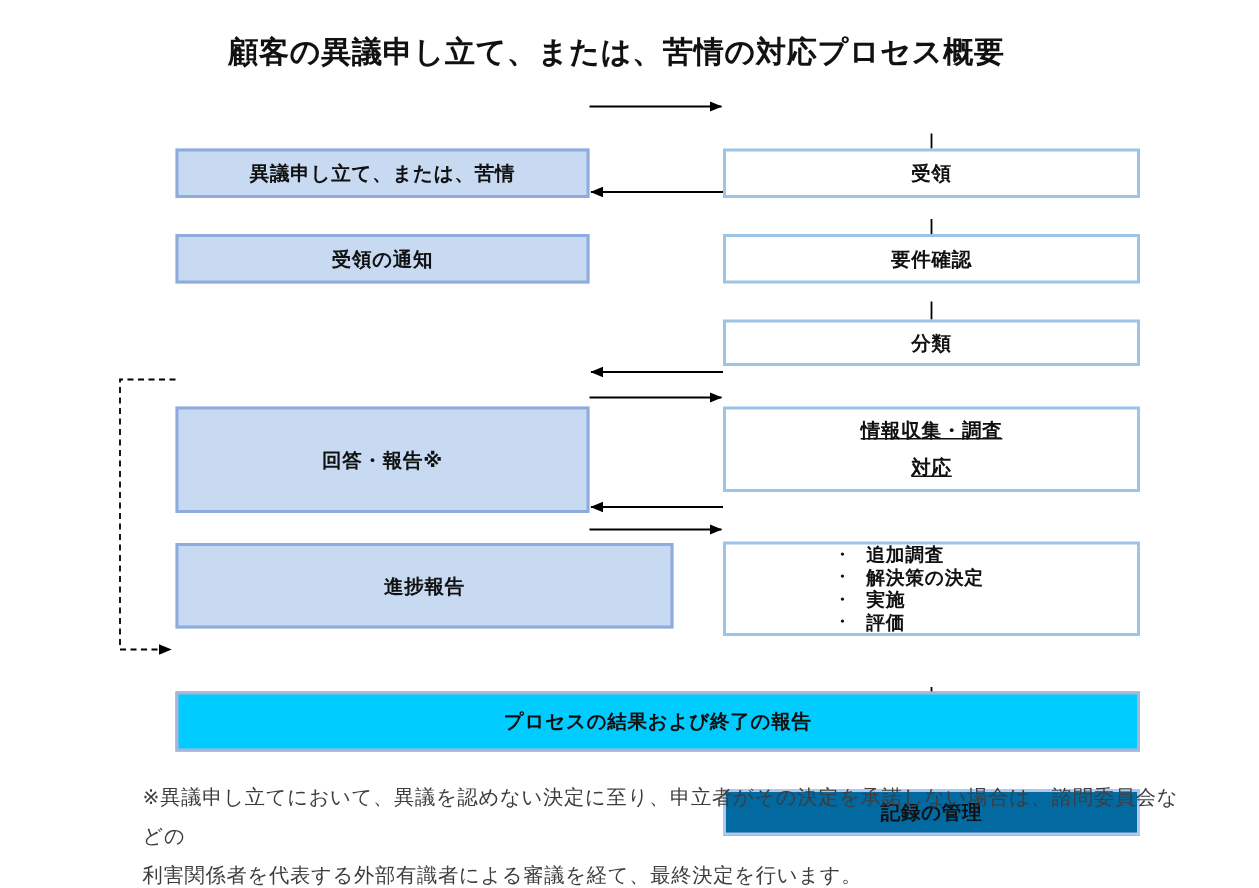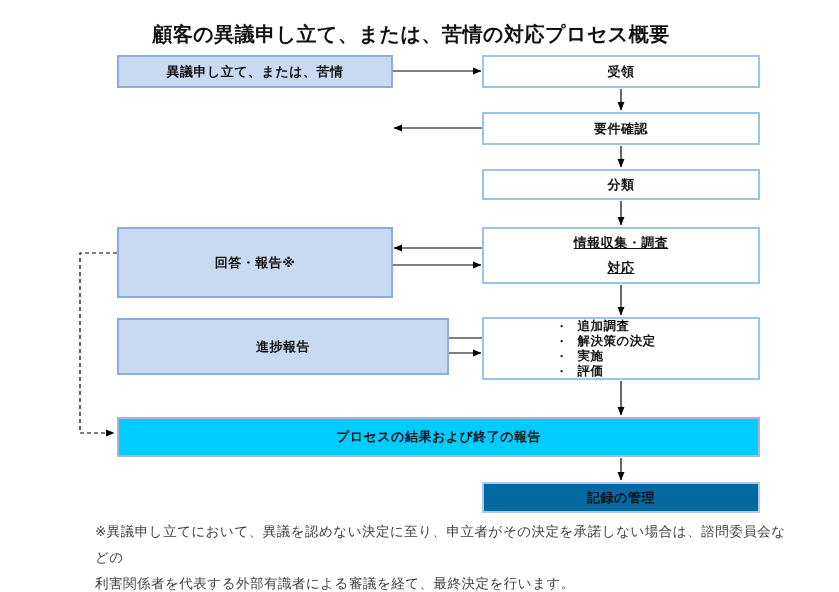--- a/index.html
+++ b/index.html
@@ -17,20 +17,21 @@
     font-size:20px;font-weight:bold;color:#111;
     letter-spacing:0.5px;
   }
   .box{
     position:absolute;
     box-sizing:border-box;
     display:flex;align-items:center;justify-content:center;
     font-size:13px;font-weight:bold;color:#111;
     text-align:center;
     letter-spacing:0.5px;
+    margin-top:44px;
   }
   .box.blue{
     background:#C7DAF1;
     border:2.5px solid #8FAADC;
   }
   .box.white{
     background:#ffffff;
     border:2.5px solid #9DC3E6;
   }
   .box.cyan{
@@ -89,20 +90,23 @@
     </g>
   </svg>
 
   <div class="box blue" style="left:117px;top:55px;width:276px;height:33px;">
     <span>異議申し立て、または、苦情</span>
   </div>
   <div class="box white" style="left:482px;top:55px;width:278px;height:33px;">
     <span>受領</span>
   </div>
 
+  <div class="box blue" style="left:117px;top:112px;width:276px;height:33px;">
+    <span>受領の通知</span>
+  </div>
   <div class="box white" style="left:482px;top:112px;width:278px;height:33px;">
     <span>要件確認</span>
   </div>
 
   <div class="box white" style="left:482px;top:169px;width:278px;height:31px;">
     <span>分類</span>
   </div>
 
   <div class="box blue" style="left:117px;top:227px;width:276px;height:71px;">
     <span>回答・報告※</span>

